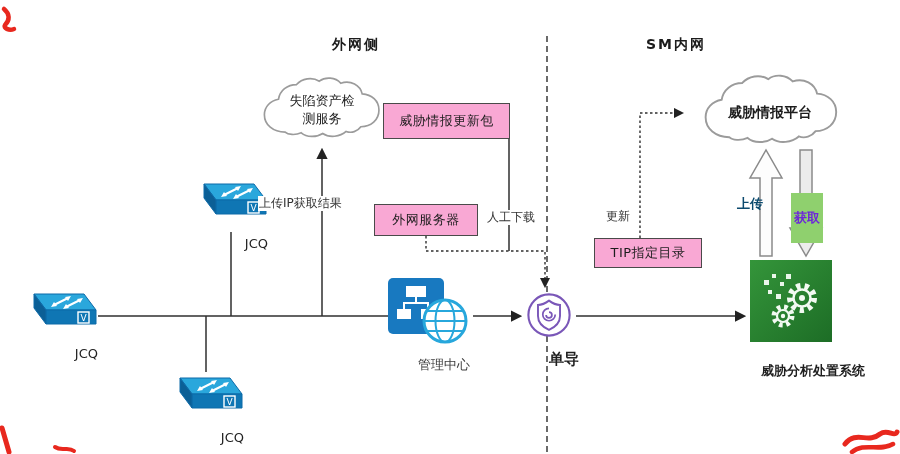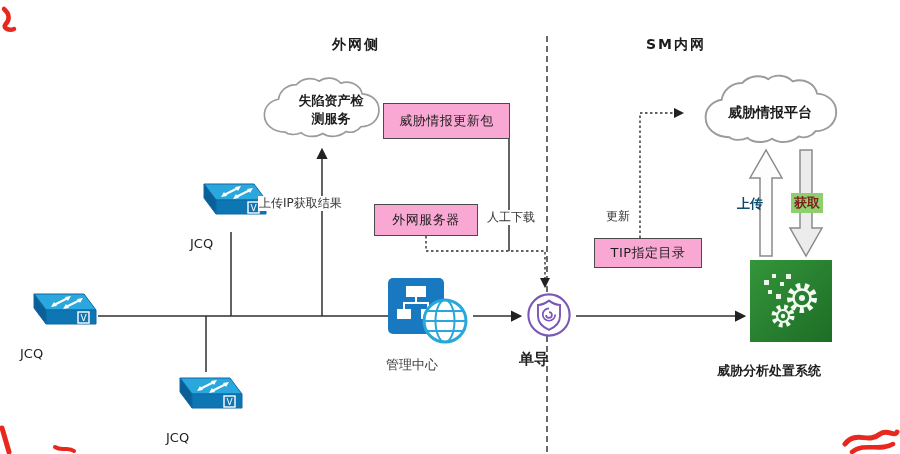--- a/index.html
+++ b/index.html
@@ -2,27 +2,27 @@
 <html><head>
 <meta charset="utf-8">
 <style>
   *{margin:0;padding:0;box-sizing:border-box}
   html,body{background:#ffffff}
   body{font-family:"DejaVu Sans","Liberation Sans",sans-serif}
   .canvas{position:relative;width:900px;height:454px;background:#ffffff;overflow:hidden}
   .layer{position:absolute;left:0;top:0;z-index:1}
   .node{position:absolute;z-index:2;line-height:0}
   .box{position:absolute;z-index:2;background:#f9a8d4;border:1px solid #4a4a4a;display:flex;align-items:center;justify-content:center;font-size:13px;color:#1d1d1d;letter-spacing:.5px;text-align:right}
-  .lbl{position:absolute;z-index:3;font-size:13px;color:#1f1f1f;text-align:left}
+  .lbl{position:absolute;z-index:3;font-size:13px;color:#1f1f1f;text-align:right}
   .edge-lbl{position:absolute;z-index:3;font-size:12px;color:#333;background:#fff;padding:0 1px;line-height:1.25;white-space:nowrap}
   .cloud-lbl{position:absolute;z-index:3;text-align:center;color:#1d1d1d}
   .zone{position:absolute;z-index:3;font-size:14px;font-weight:bold;color:#1c1c1c;letter-spacing:2px}
   .bold{font-weight:bold}
   .upload-lbl{color:#0c4a6e;font-weight:bold;background:transparent;font-size:13px}
-  .fetch-lbl{color:#7f1d1d;font-weight:bold;background:#8fd06e;font-size:13px;padding:2px 3px}
+  .fetch-lbl{color:#6d28d9;font-weight:bold;background:#8fd06e;font-size:13px;padding:17px 3px}
   .mgmt-lbl{color:#3c3c3c}
 </style>
 </head>
 <body>
 
 <div class="canvas">
 
   <svg width="0" height="0" style="position:absolute" aria-hidden="true">
     <defs>
       <symbol id="cloud" viewBox="0 0 200 110">
@@ -71,21 +71,21 @@
   </svg>
 
   <div class="zone" style="left:332px;top:36px">外网侧</div>
   <div class="zone" style="left:646px;top:36px">SM内网</div>
 
   <div class="node" style="left:253px;top:66px">
     <svg width="134" height="88" viewBox="0 0 200 110">
         <use href="#cloud"></use>
       </svg>
   </div>
-  <div class="cloud-lbl" style="left:296px;top:92px;width:70px;font-size:13px;font-weight:700;line-height:1.35">失陷资产检测服务</div>
+  <div class="cloud-lbl" style="left:287px;top:92px;width:70px;font-size:13px;font-weight:400;line-height:1.35">失陷资产检测服务</div>
 
   <div class="box" style="left:383px;top:103px;width:127px;height:36px">威胁情报更新包</div>
 
   <div class="box" style="left:374px;top:204px;width:104px;height:32px">外网服务器</div>
 
   <div class="box" style="left:594px;top:238px;width:108px;height:30px">TIP指定目录</div>
 
   <div class="node" style="left:674px;top:70px">
     <svg width="190" height="84" viewBox="0 0 200 110">
         <use href="#cloud"></use>

